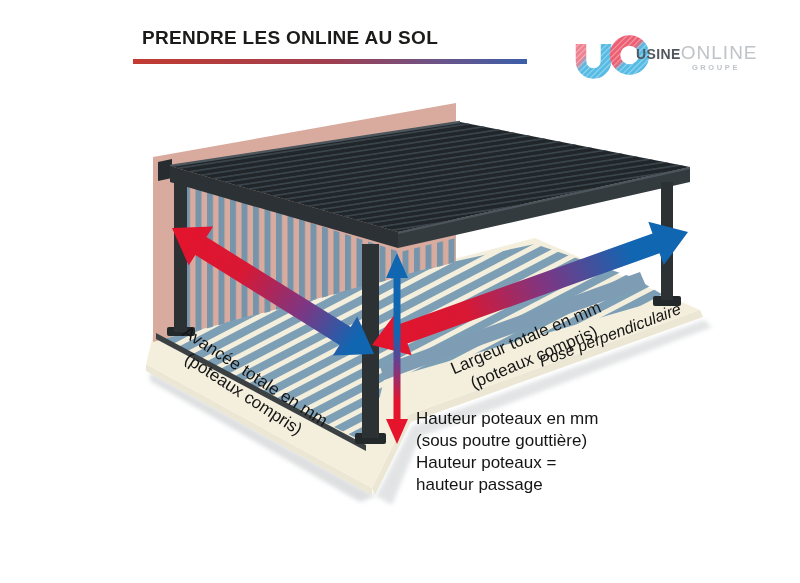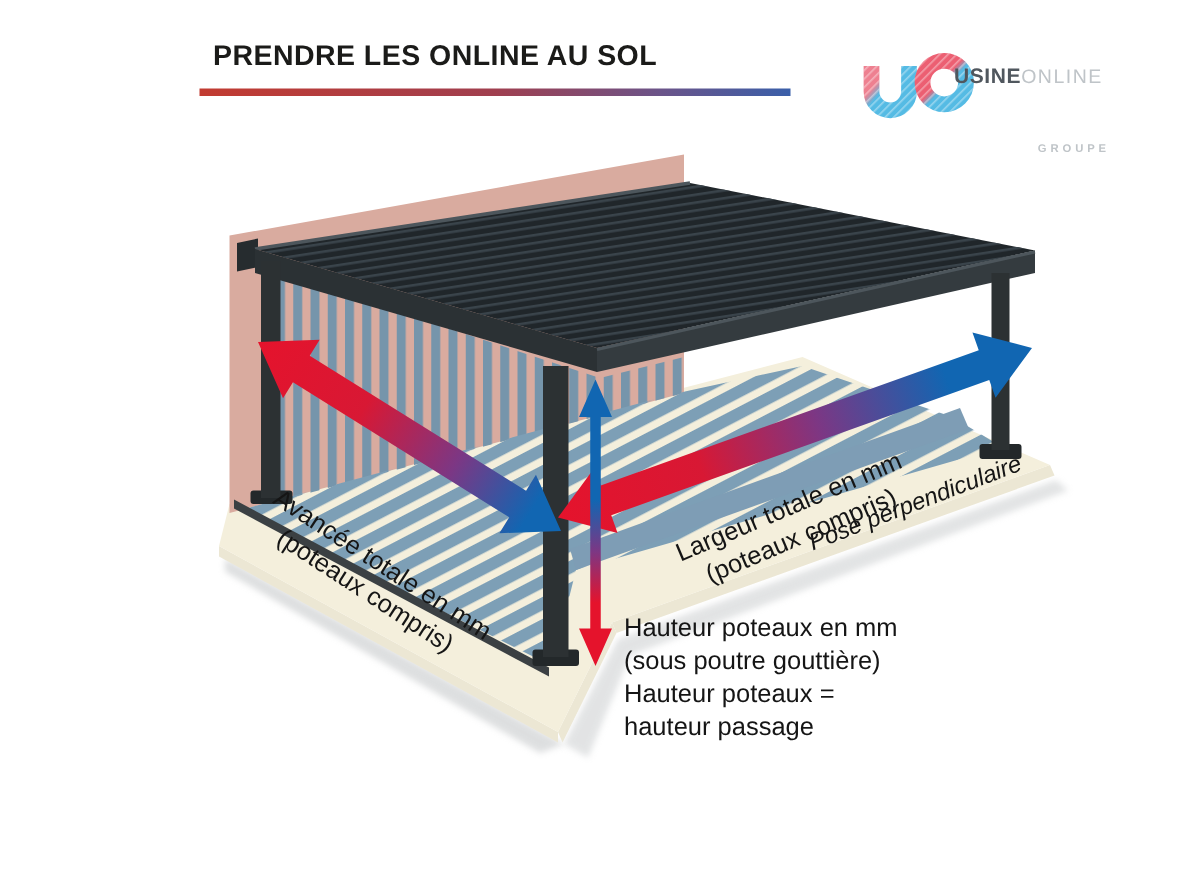--- a/index.html
+++ b/index.html
@@ -3,23 +3,23 @@
 <meta charset="utf-8">
 <style>
   html,body{margin:0;padding:0;background:#ffffff;}
   #page{position:relative;width:800px;height:583px;background:#ffffff;overflow:hidden;
         font-family:"Liberation Sans","DejaVu Sans",sans-serif;}
   #scene{position:absolute;left:0;top:0;}
   .title{position:absolute;left:142px;top:27px;font-size:19px;font-weight:700;
          color:#1b1b19;letter-spacing:.3px;white-space:nowrap;}
   .logo-text{position:absolute;left:636px;top:42px;white-space:nowrap;}
   .usine{font-size:14px;font-weight:700;color:#50575e;letter-spacing:.4px;}
-  .online{font-size:13px;font-weight:400;color:#bfc4c8;letter-spacing:1px;}
+  .online{font-size:19px;font-weight:400;color:#bfc4c8;letter-spacing:1px;}
   .groupe{position:absolute;left:636px;top:63px;width:104px;text-align:right;
-          font-size:7.5px;letter-spacing:2.6px;color:#bfc4c8;font-weight:700;margin-top:31px;}
+          font-size:7.5px;letter-spacing:2.6px;color:#bfc4c8;font-weight:700;}
   text.lbl{font-family:"Liberation Sans","DejaVu Sans",sans-serif;font-size:17px;fill:#151515;}
   text.lbl-it{font-family:"Liberation Sans","DejaVu Sans",sans-serif;font-size:16px;
               font-style:italic;fill:#151515;}
 </style>
 </head>
 <body>
 
 <div id="page">
 
   <svg id="scene" width="800" height="583" viewBox="0 0 800 583">

